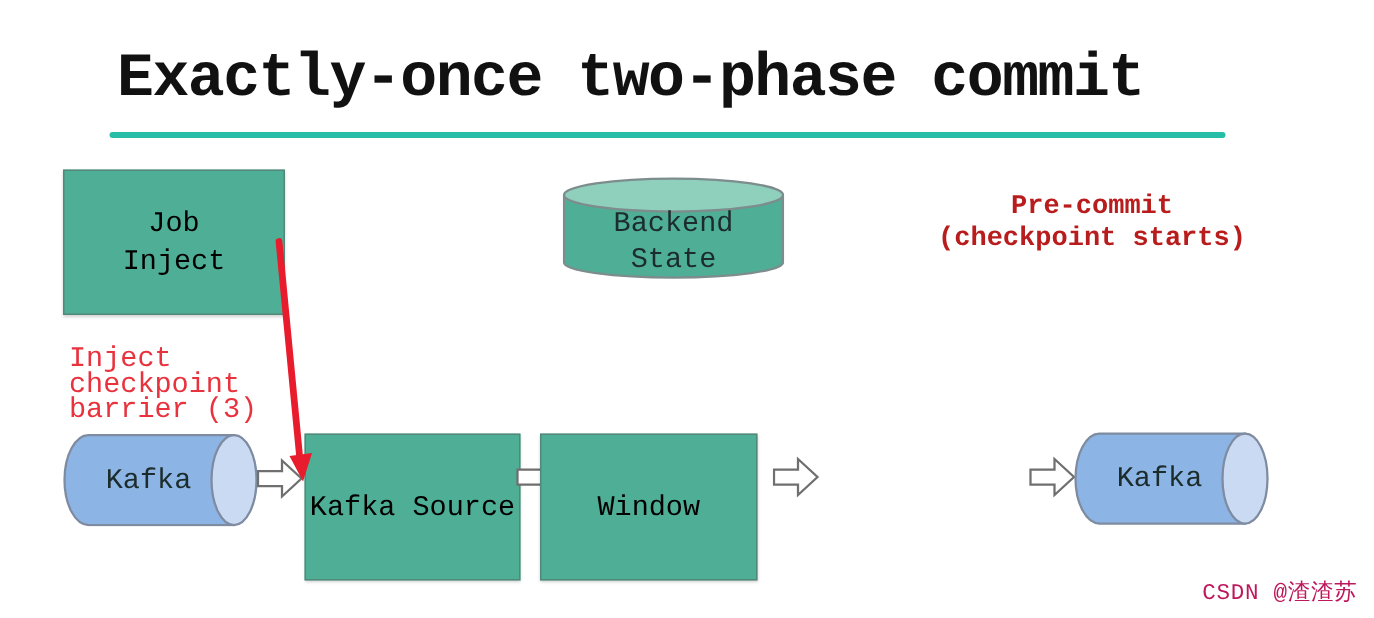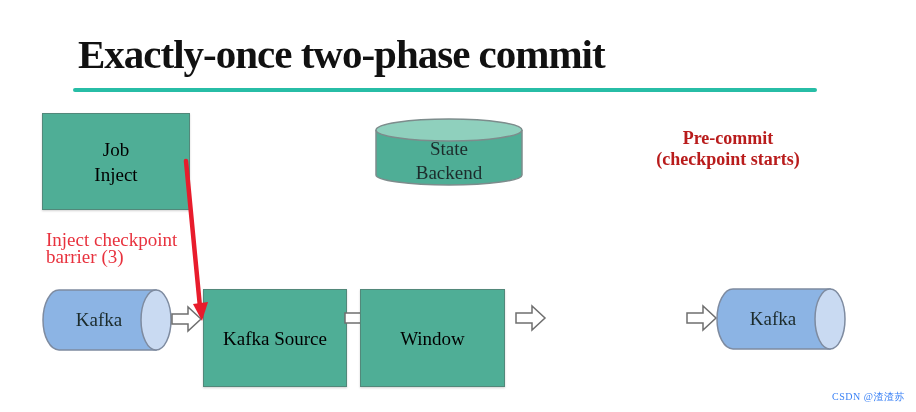--- a/index.html
+++ b/index.html
@@ -1,18 +1,18 @@
 <!DOCTYPE html>
 <html><head>
 <meta charset="utf-8">
 <style>
   html,body{margin:0;padding:0;background:#ffffff;}
   #canvas{
     position:relative;width:916px;height:412px;background:#ffffff;
-    font-family:Liberation Serif, serif;overflow:hidden;
+    font-family:Liberation Mono, monospace;overflow:hidden;
   }
   .abs{position:absolute;}
   
   #title{
     left:78px;top:30px;width:760px;
     font-size:41px;font-weight:bold;color:#111111;letter-spacing:-1px;
     white-space:nowrap;
   }
   #title-underline{
     left:73px;top:88px;width:744px;height:4px;background:#27bda6;border-radius:2px;
@@ -50,21 +50,21 @@
   
   #overlay{left:0;top:0;width:916px;height:412px;pointer-events:none;}
   
   .flow-arrow{width:32px;height:30px;}
   #flow-arrow-1{left:171px;top:304px;}
   #flow-arrow-2{left:344px;top:303px;}
   #flow-arrow-3{left:515px;top:303px;}
   #flow-arrow-4{left:686px;top:303px;}
   
   #watermark{
-    right:11px;bottom:8px;color:#3b82f6;font-size:10px;letter-spacing:0.5px;
+    right:11px;bottom:8px;color:#be185d;font-size:15px;letter-spacing:0.5px;
   }
 </style>
 </head>
 <body>
 
 <div id="canvas">
 
   <div class="abs" id="title">Exactly-once two-phase commit</div>
   <div class="abs" id="title-underline"></div>
 
@@ -72,22 +72,22 @@
     <span>Job</span>
     <span>Inject</span>
   </div>
 
   <div class="abs" id="state-backend">
     <svg class="cyl" width="148" height="68" viewBox="0 0 148 68">
       <path d="M1 12 V57 A73 10 0 0 0 147 57 V12" stroke="#7d8c8c" stroke-width="1.5" fill="#4fae96"></path>
       <ellipse cx="74" cy="12" rx="73" ry="11" stroke="#7d8c8c" stroke-width="1.5" fill="#8fd0bd"></ellipse>
     </svg>
     <div class="cyl-label" style="top:19px;">
+      <div>Backend</div>
       <div>State</div>
-      <div>Backend</div>
     </div>
   </div>
 
   <div class="abs" id="pre-commit">
     <div>Pre-commit</div>
     <div>(checkpoint starts)</div>
   </div>
 
   <div class="abs" id="inject-barrier">
     <div>Inject checkpoint</div>

